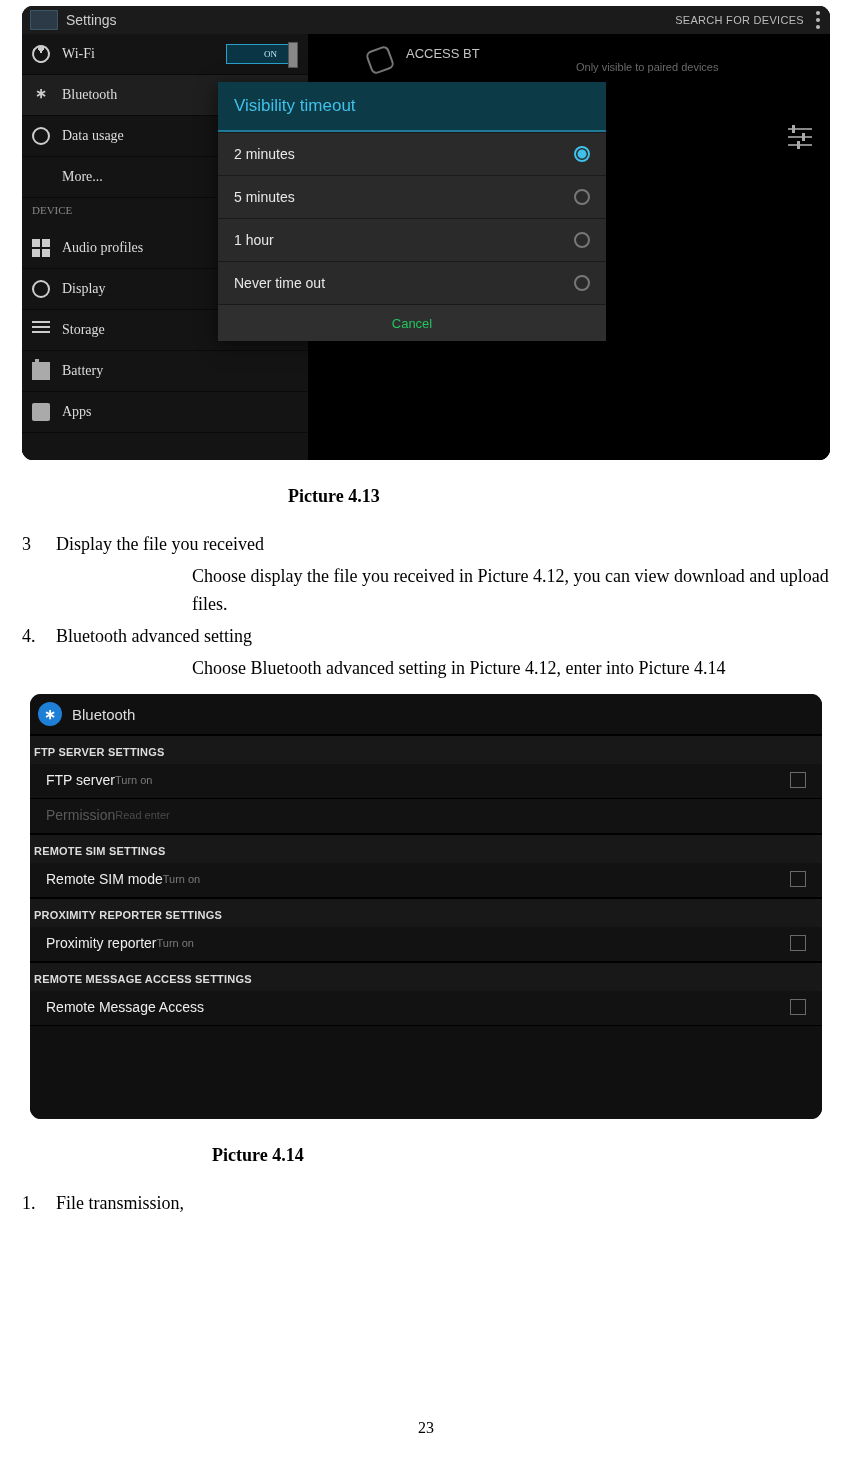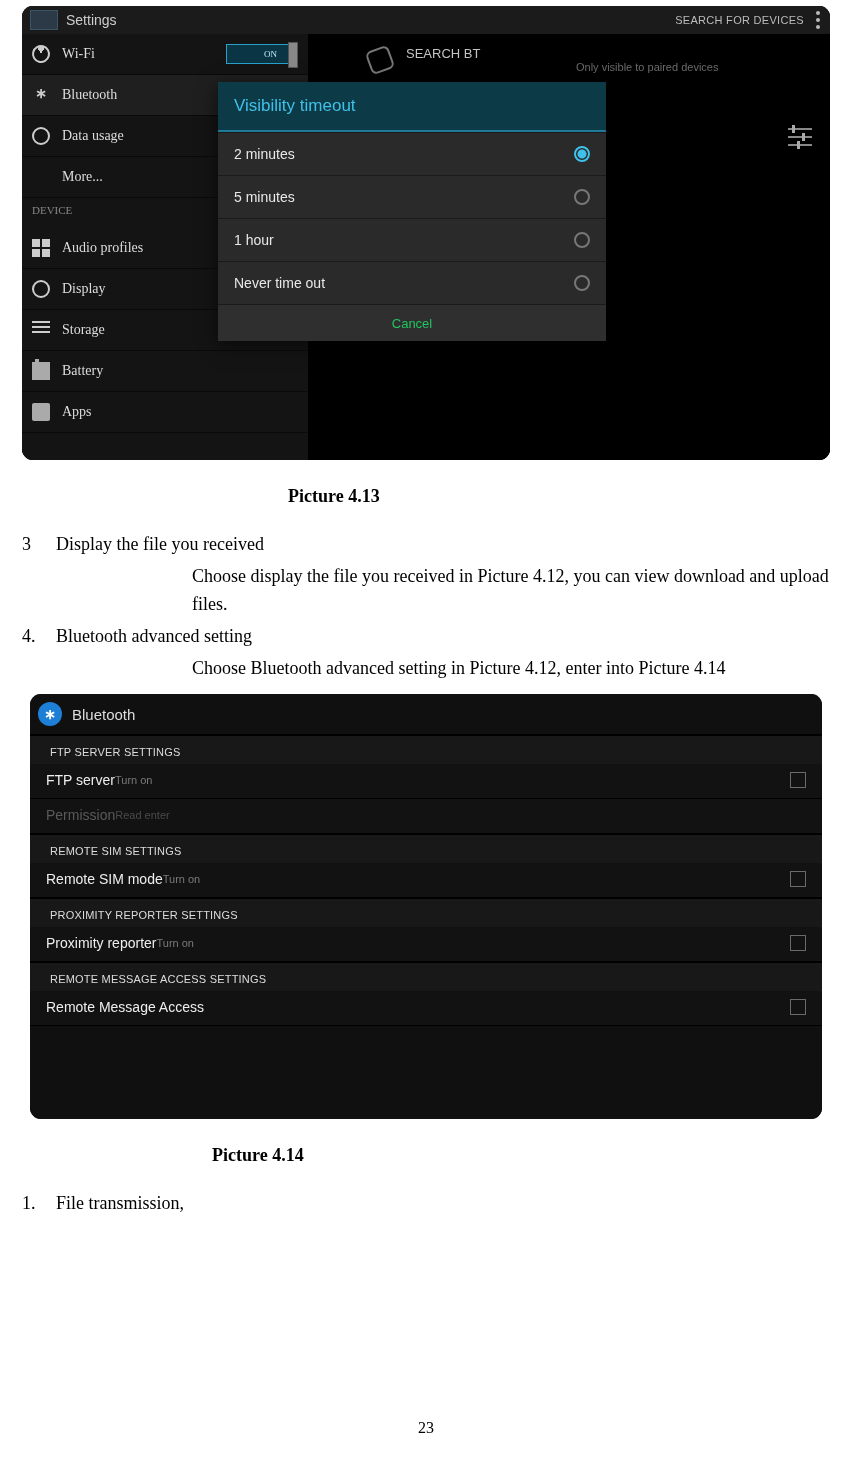--- a/index.html
+++ b/index.html
@@ -55,21 +55,21 @@
   .para{margin:0 0 4px 0}
   .item{display:flex}
   .item .num{width:34px;flex-shrink:0}
   .item .txt{flex:1}
   .sub{margin-left:170px}
   .cap2{font-weight:bold;font-size:18px;margin:26px 0 24px 190px}
   
   .fig2{height:425px;margin:12px 8px 0 8px;background:#101010;position:relative;font-family:Arial,Helvetica,sans-serif}
   .f2-title{height:40px;display:flex;align-items:center;color:#ddd;font-size:15px;padding:0 8px;gap:10px;border-bottom:1px solid #000}
   .f2-btico{width:24px;height:24px;background:#1e7fd6;border-radius:50%;display:flex;align-items:center;justify-content:center;color:#fff;font-weight:bold;font-size:14px}
-  .f2-sec{font-size:11px;color:#ddd;font-weight:normal;padding:10px 16px 6px 20px;background:#181818;border-top:1px solid #000;letter-spacing:.2px}
+  .f2-sec{font-size:11px;color:#ddd;font-weight:bold;padding:10px 16px 6px 4px;background:#181818;border-top:1px solid #000;letter-spacing:.2px}
   .f2-row{padding:8px 16px 10px 16px;background:#121212;border-bottom:1px solid #000;display:flex;align-items:center}
   .f2-row .lbl{color:#eee;font-size:14px}
   .f2-row .subl{color:#7a7a7a;font-size:11px;margin-top:2px}
   .f2-row .col{display:flex;}
   .f2-row .chk{margin-left:auto;width:14px;height:14px;border:1px solid #6a6a6a}
   .f2-row.dis .lbl{color:#5a5a5a}
   .f2-row.dis .subl{color:#4a4a4a}
   .pgnum{position:absolute;bottom:28px;left:0;right:0;text-align:center;font-size:16px;font-family:"Times New Roman",serif}
 </style>
 </head>
@@ -136,21 +136,21 @@
         </div>
         <div class="row">
           <div class="ic ic-app"></div>
           <span>Apps</span>
         </div>
       </div>
       <div class="f1-right">
         <div class="device">
           <div class="phone"></div>
           <div>
-            <div class="name">SEARCH BT</div>
+            <div class="name">ACCESS BT</div>
             <div class="sub">Only visible to paired devices</div>
           </div>
         </div>
         <div class="sliders">
             <span></span>
             <span></span>
             <span></span>
           </div>
         <div class="dialog">
           <div class="title">Visibility timeout</div>

